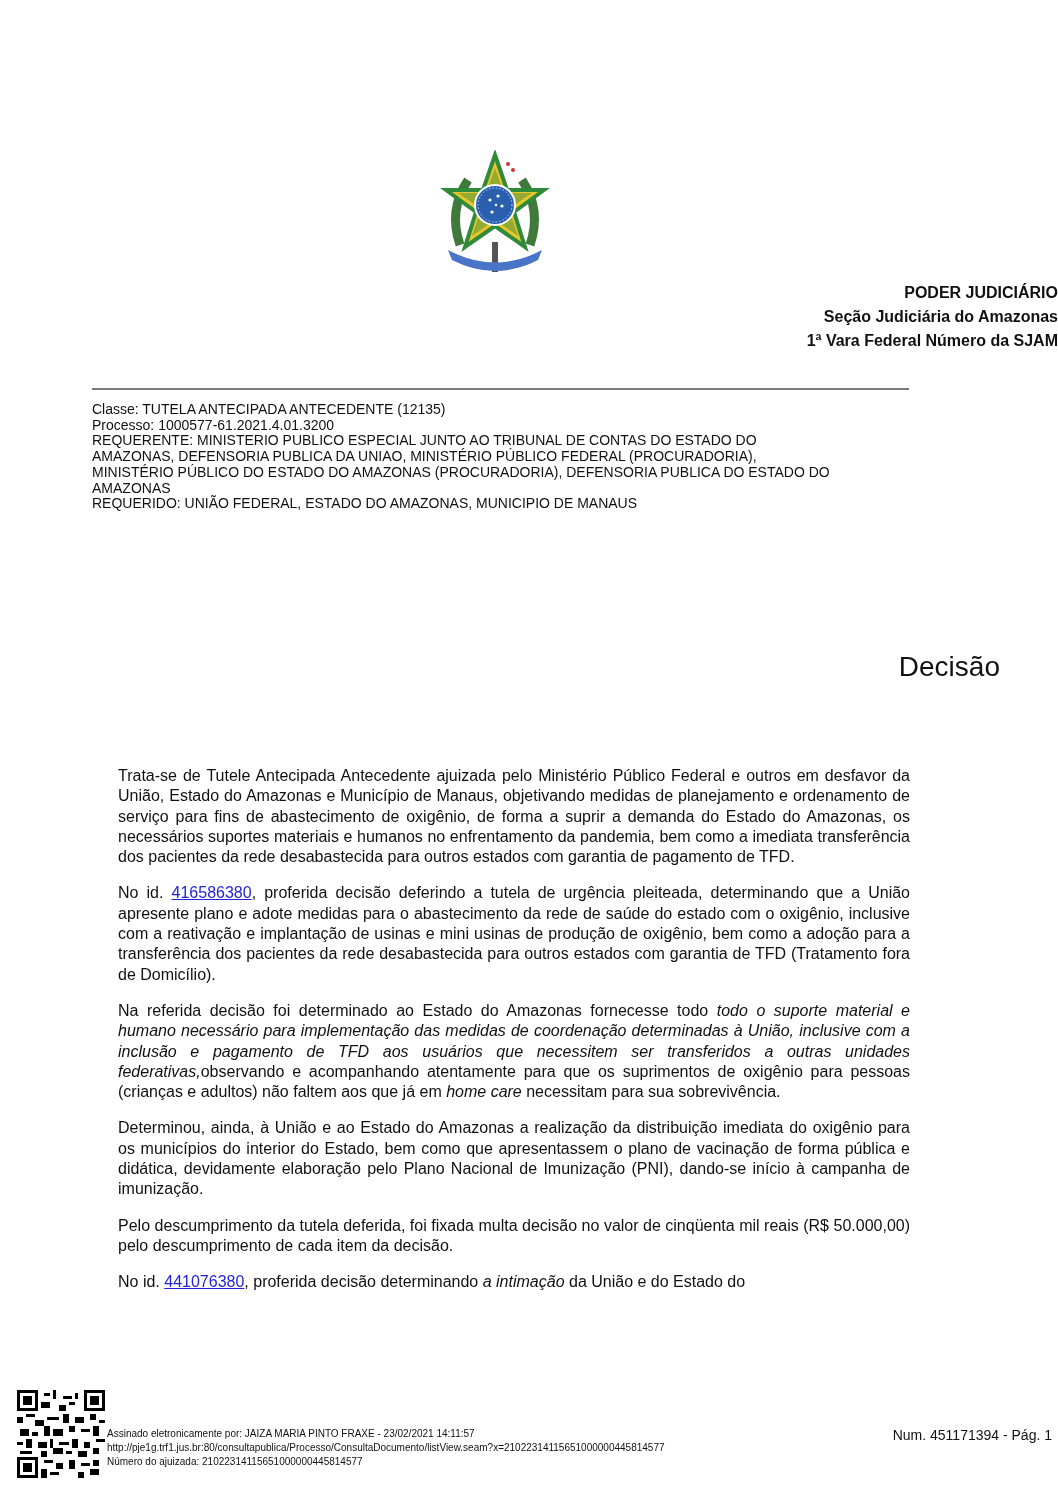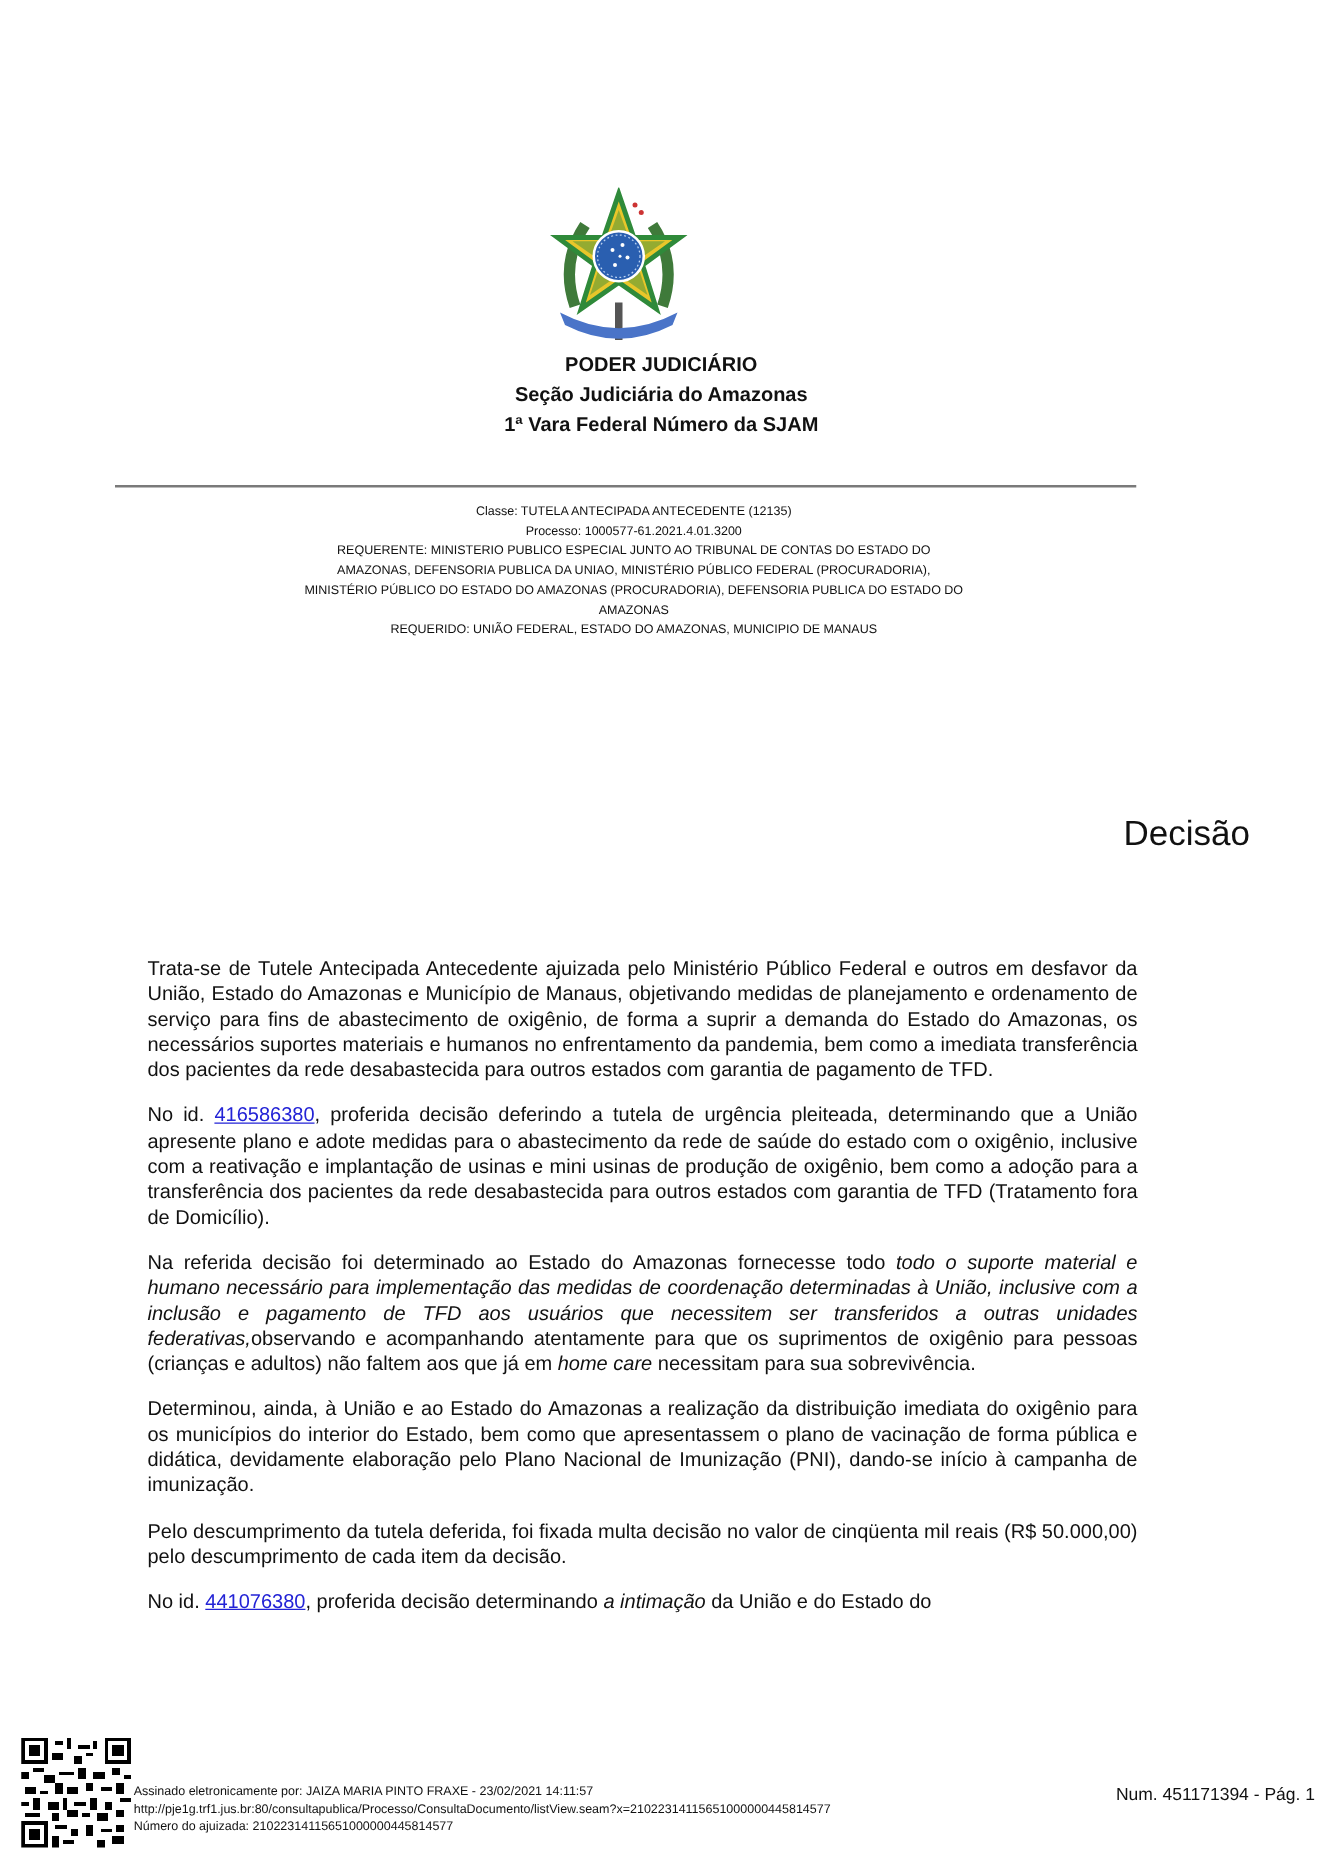--- a/index.html
+++ b/index.html
@@ -2,27 +2,27 @@
 <html><head>
 <meta charset="utf-8">
 <style>
   html, body { margin: 0; padding: 0; background: #ffffff; }
   body {
     width: 1058px; height: 1497px; position: relative; overflow: hidden;
     font-family: "Liberation Sans", sans-serif; color: #111;
   }
   .crest { position: absolute; left: 440px; top: 150px; width: 110px; height: 125px; }
   .header-block {
-    position: absolute; left: 0; width: 1058px; top: 281px; text-align: center;
+    position: absolute; left: 0; width: 1058px; top: 281px; text-align: right;
     font-weight: bold; font-size: 16px; line-height: 24px;
   }
   .rule { position: absolute; left: 92px; top: 388px; width: 817px; height: 2px; background: #7a7a7a; }
   .meta {
     position: absolute; left: 92px; top: 402px; width: 830px;
-    font-size: 10px; line-height: 15.7px; text-align: center;
+    font-size: 14px; line-height: 15.7px;
   }
   .meta div { white-space: pre-wrap; }
   .title {
     position: absolute; left: 0; width: 1000px; top: 651px; text-align: right;
     font-size: 28px; font-weight: normal;
   }
   .body-text {
     position: absolute; left: 118px; top: 750px; width: 792px;
     font-size: 16px; line-height: 20.3px; text-align: justify;
   }

